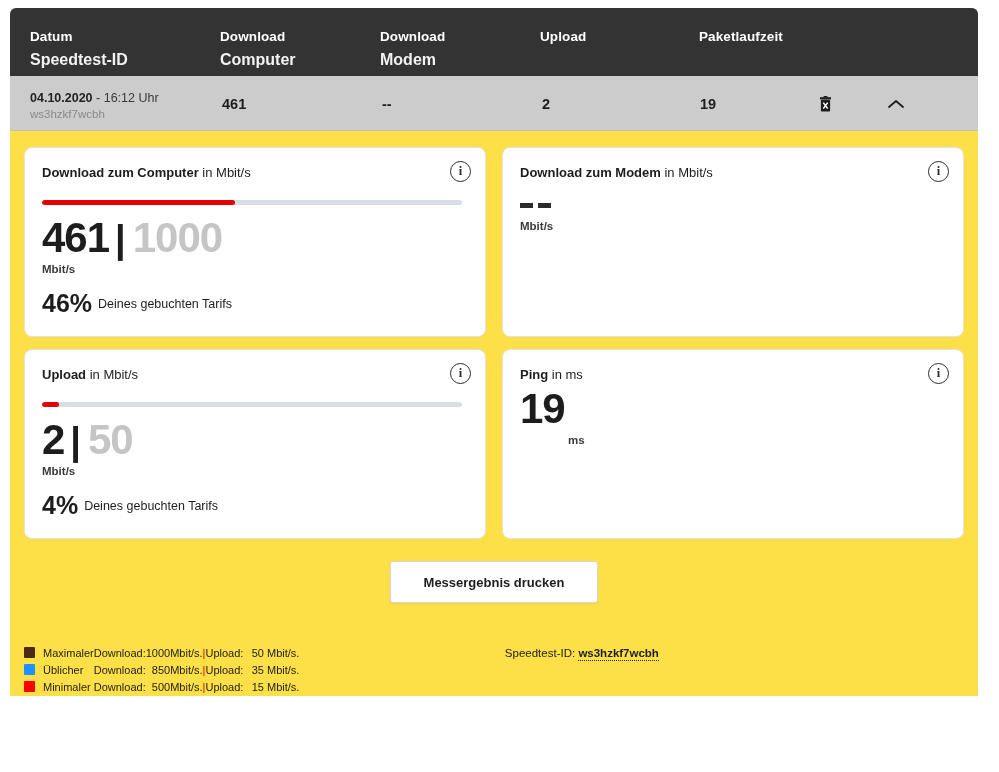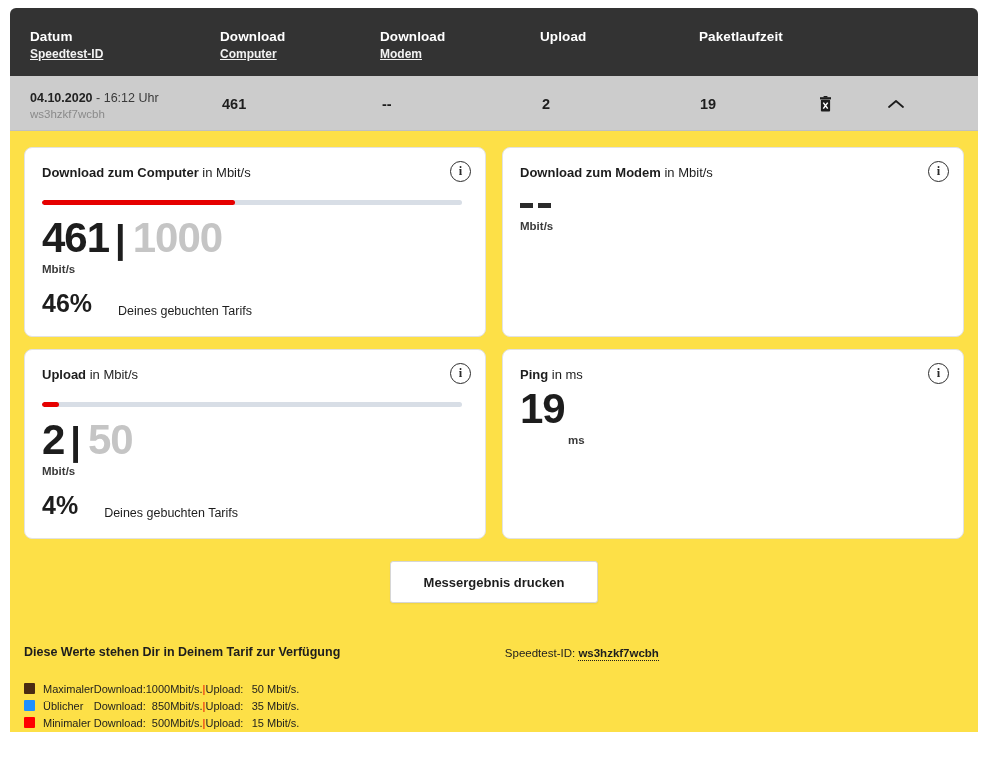--- a/index.html
+++ b/index.html
@@ -35,27 +35,26 @@
     top: 21px;
   }
   .col .c-main {
     font-size: 13.5px;
     font-weight: 700;
     letter-spacing: .1px;
     line-height: 16px;
     display: block;
   }
   .col .c-sub {
-    font-size: 12px;
+    font-size: 16px;
     font-weight: 700;
     line-height: 14px;
     display: block;
-    margin-top: 2px;
+    margin-top: 8px;
     color: #f2f2f2;
-    text-decoration: underline;
   }
 
   
   .tbl-row {
     background: #cccccc;
     height: 55px;
     position: relative;
     border-bottom: 1px solid #c0c0c0;
   }
   .cell { position: absolute; }
@@ -174,22 +173,21 @@
   }
   .unit {
     margin-top: 4px;
     font-size: 11.5px;
     font-weight: 700;
     color: #3a3a3a;
   }
   .pct-row {
     margin-top: 14px;
     display: flex;
-    align-items: flex-end;
-    gap: 20px;
+    align-items: center;
   }
   .pct-val {
     font-size: 25px;
     font-weight: 700;
     color: #1d1d1d;
   }
   .pct-label {
     font-size: 12.5px;
     color: #1d1d1d;
     margin-left: 6px;
@@ -425,21 +423,20 @@
 
       </div>
 
       <div class="print-wrap">
         <button class="print-btn">Messergebnis drucken</button>
       </div>
 
       <div class="footer">
 
         <div class="foot-col">
-          <div class="foot-title">Diese Werte stehen Dir in Deinem Tarif zur Verfügung</div>
           <table class="tariff">
             <tbody>
               <tr>
                 <td class="tname"><span class="sw" id="sw0" style="background: rgb(74, 44, 18);"></span><span>Maximaler</span></td>
                 <td class="tdl">Download:</td>
                 <td class="tdlv">1000Mbit/s.</td>
                 <td class="tpipe">|</td>
                 <td class="tul">Upload:</td>
                 <td class="tulv">50 Mbit/s.</td>
               </tr>

